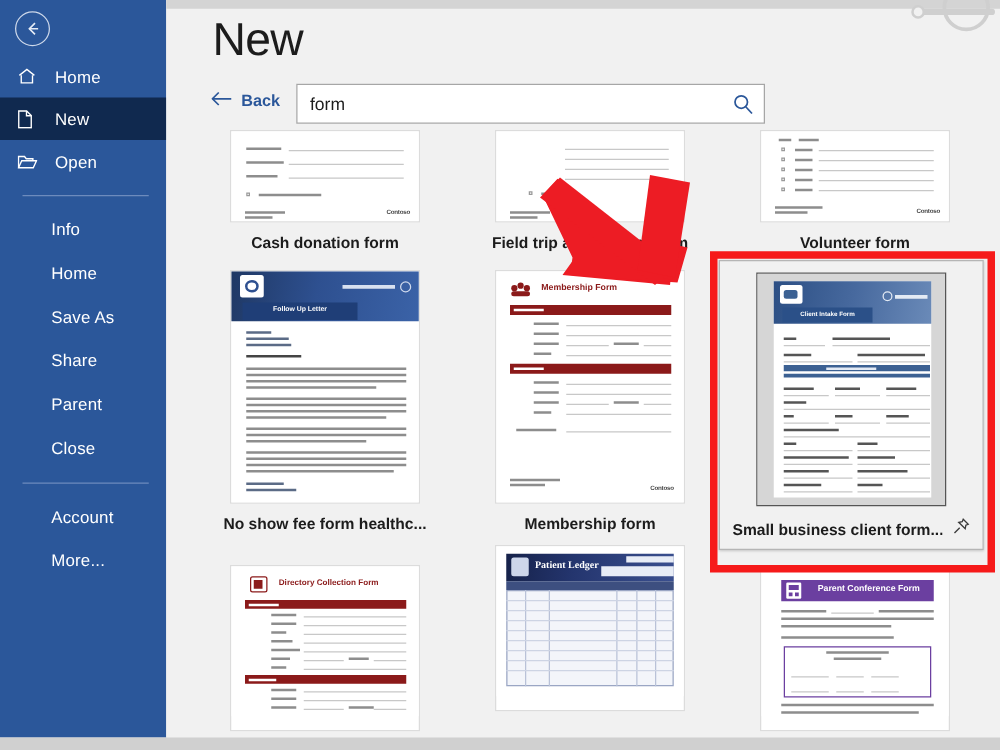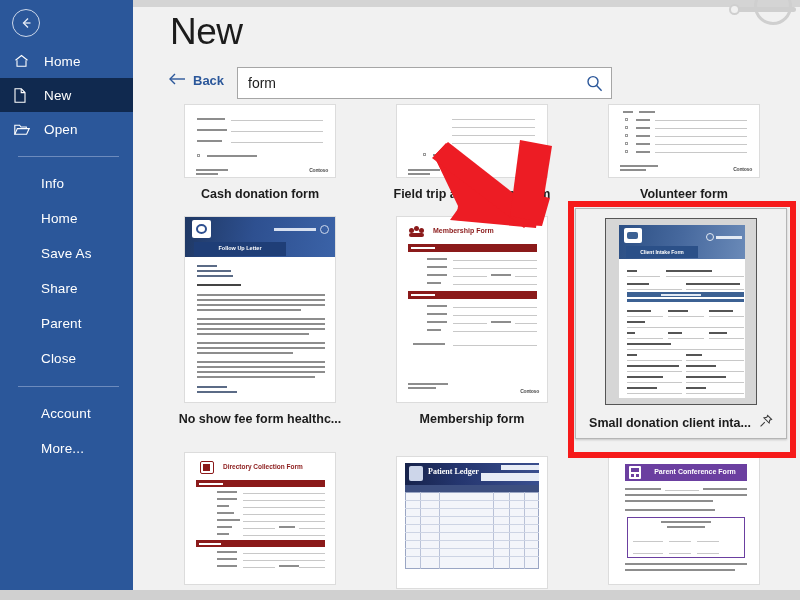--- a/index.html
+++ b/index.html
@@ -511,21 +511,21 @@
               <div class="ln" style="left:21px; top:163px; width:55px;"></div>
             <div class="tx" style="left:80px; top:157px; width:40px; background:#555;"></div>
               <div class="ln" style="left:80px; top:163px; width:58px;"></div>
             <div class="tx" style="left:21px; top:168px; width:30px; background:#555;"></div>
               <div class="ln" style="left:21px; top:174px; width:55px;"></div>
             <div class="tx" style="left:80px; top:168px; width:20px; background:#555;"></div>
               <div class="ln" style="left:80px; top:174px; width:58px;"></div>
           </div>
         </div>
         <div class="sel-label-row">
-          <span class="cell-label" style="margin-top:0;">Small donation client inta...</span>
+          <span class="cell-label" style="margin-top:0;">Small business client form...</span>
           <span class="pin-icon">
             <svg width="14" height="14" viewBox="0 0 16 16" fill="none" stroke="#3a3a3a" stroke-width="1.2">
               <path d="M9.8 1.6 L14.4 6.2 L12.2 7.1 L11.6 10.3 L5.7 4.4 L8.9 3.8 Z"></path>
               <path d="M6.6 9.4 L1.8 14.2"></path>
             </svg>
           </span>
         </div>
       </div>
 
       <div class="cell" style="left:0px; top:348px;">
@@ -560,21 +560,21 @@
             <div class="tx" style="left:32px; top:105px; width:20px;"></div>
               <div class="ln" style="left:58px; top:107px; width:82px;"></div>
             <div class="tx" style="left:32px; top:112px; width:20px;"></div>
               <div class="ln" style="left:58px; top:114px; width:32px;"></div>
             <div class="tx" style="left:94px; top:112px; width:20px;"></div>
               <div class="ln" style="left:114px; top:114px; width:26px;"></div>
           </div>
         </div>
       </div>
 
-      <div class="cell" style="left:212px; top:352px;">
+      <div class="cell" style="left:212px; top:332px;">
         <div class="thumb-wrap" style="height:133px;">
           <div class="doc docShort">
             <div class="band-blue" style="left:8px; top:6px; width:134px; height:22px; background:linear-gradient(95deg,#16224a 0%,#24356e 40%,#3a4f8f 100%);"></div>
             <div style="position:absolute; left:12px; top:9px; width:14px; height:15px; background:#cdd6ea; border-radius:2px;"></div>
             <div style="position:absolute; left:31px; top:10px; font-size:8px; font-weight:bold; color:#fff; font-family:'Liberation Serif',serif;">Patient Ledger</div>
             <div style="position:absolute; right:10px; top:8px; width:38px; height:5px; background:#e7ecf6;"></div>
             <div style="position:absolute; right:10px; top:16px; width:58px; height:8px; background:#e7ecf6;"></div>
             <div class="band-blue" style="left:8px; top:28px; width:134px; height:7px; background:#3d4f80;"></div>
             <div style="position:absolute; left:8px; top:35px; width:134px; height:77px; background:#f3f5fa; border:1px solid #9aa6c4;"></div>
             <div style="position:absolute; left:23px; top:35px; width:1px; height:77px; background:#b9c2d8;"></div>

